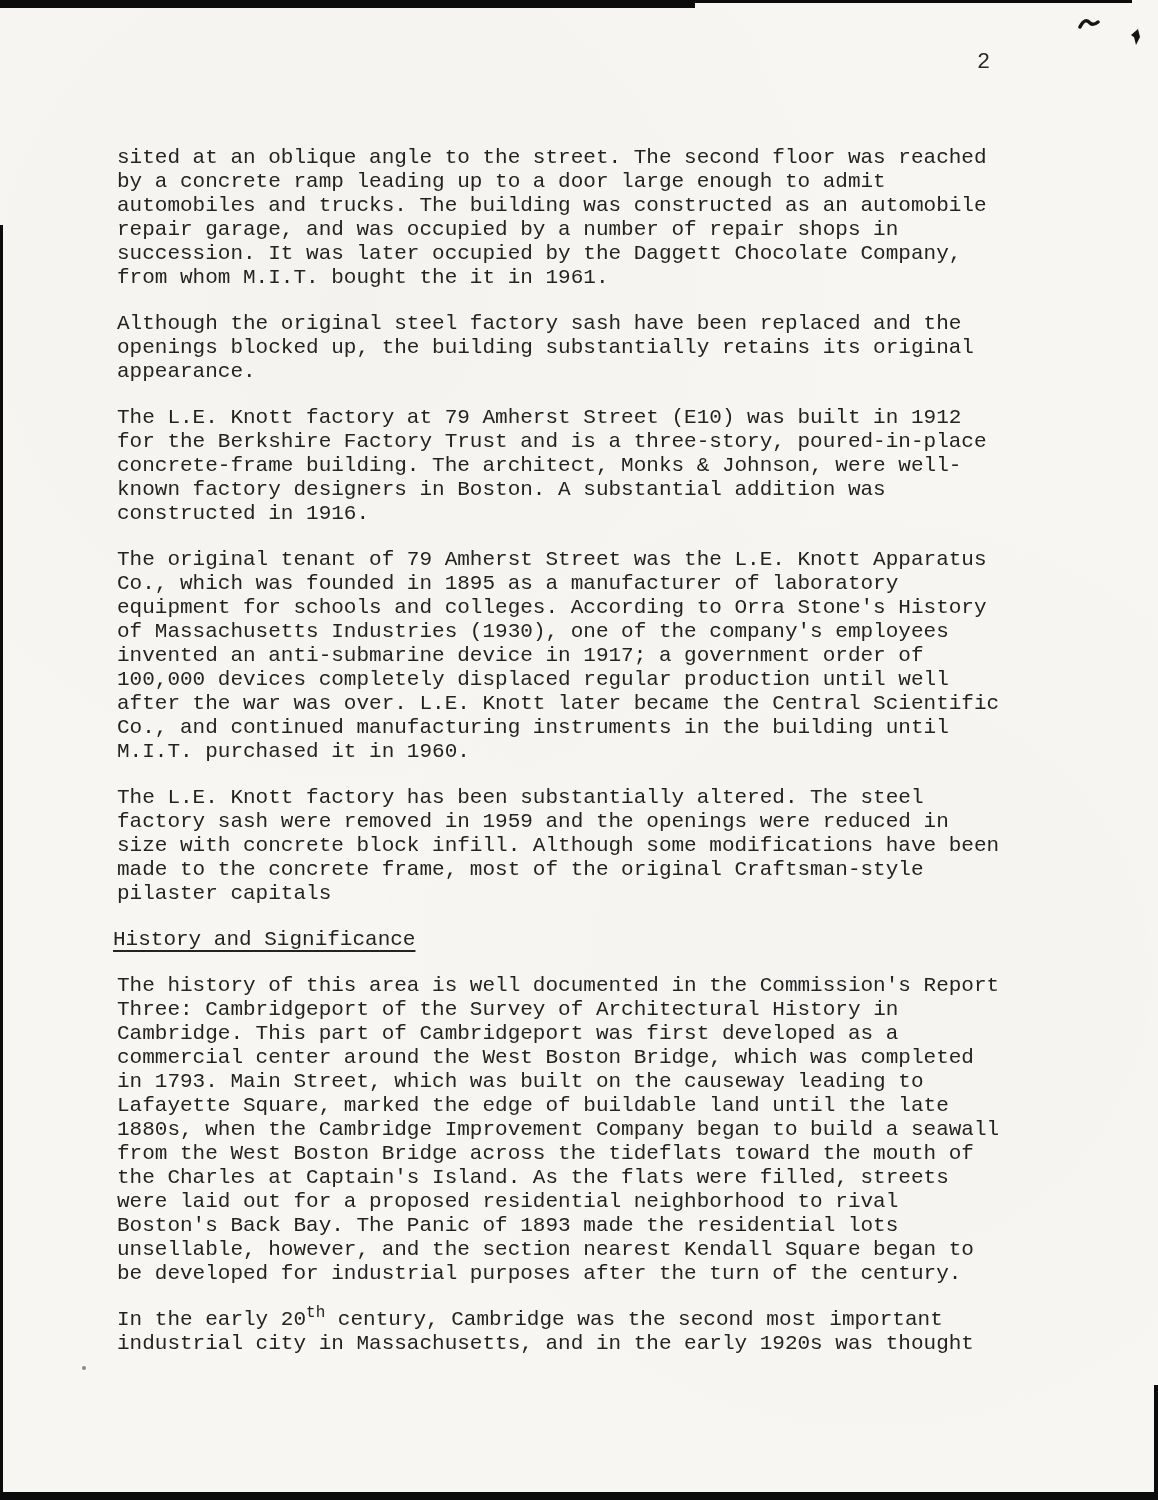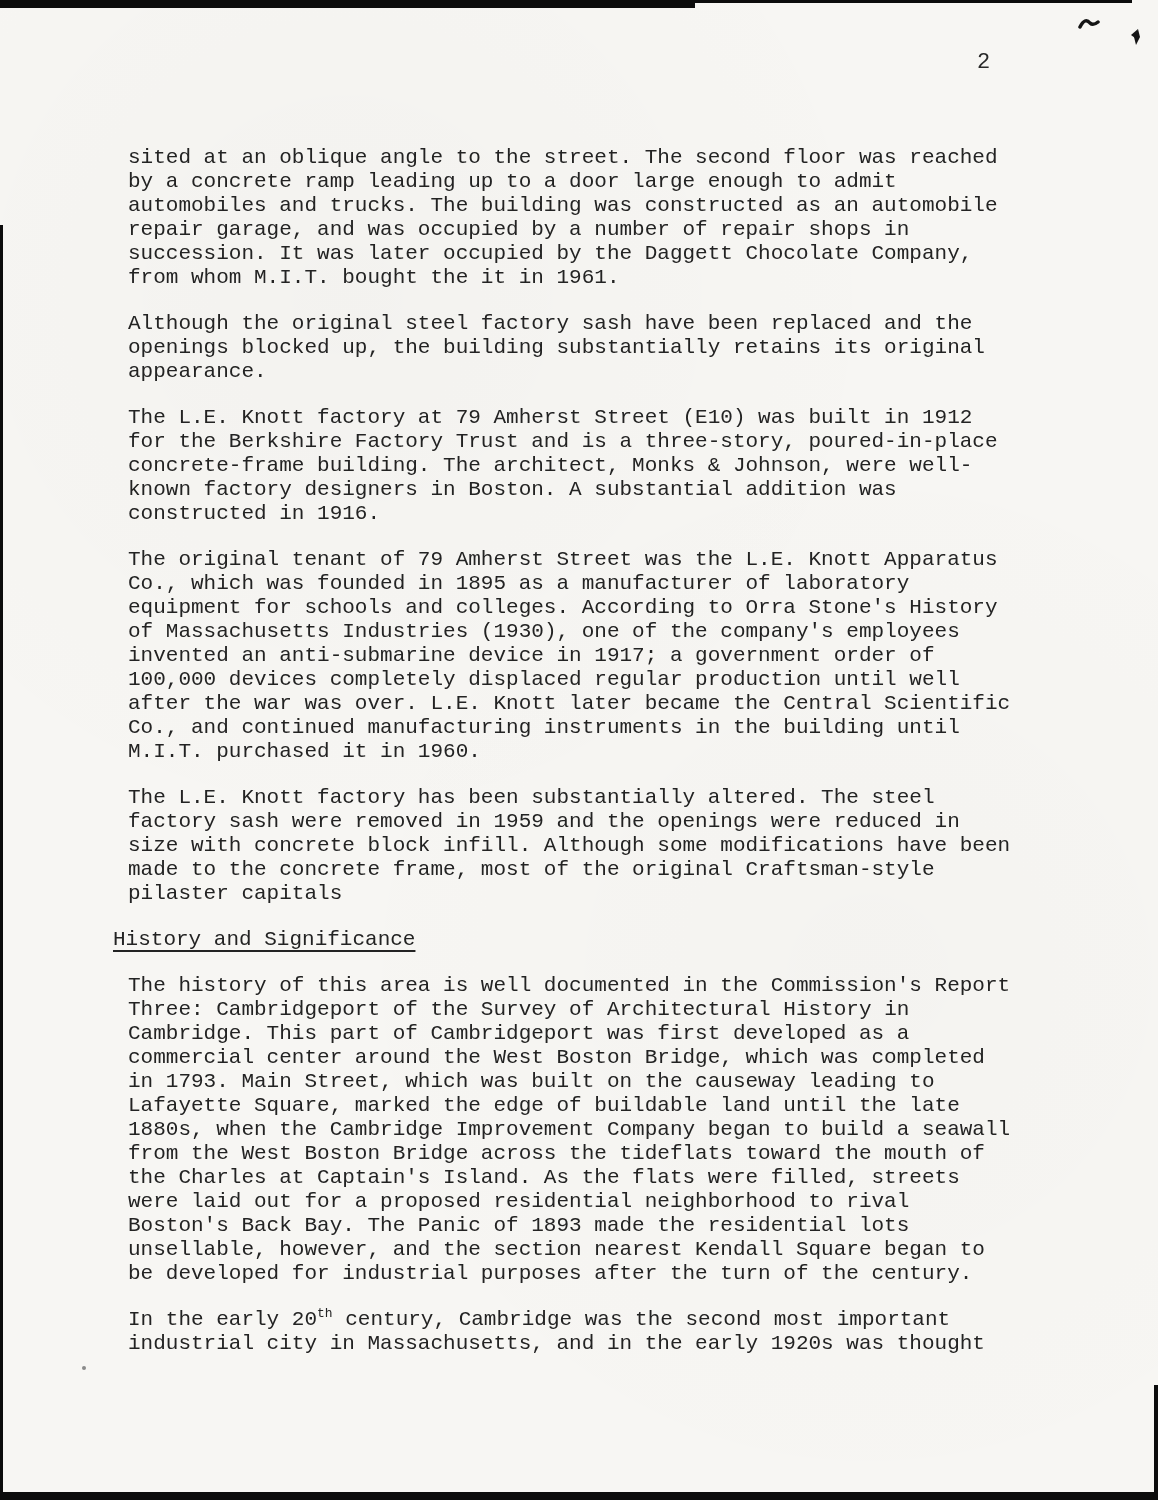--- a/index.html
+++ b/index.html
@@ -33,30 +33,30 @@
   }
   .pen-mark{position:absolute;}
   .pm1{left:1078px;top:16px;}
   .pm2{left:1128px;top:28px;}
 
   .doc-body{
     position:absolute;left:113px;top:146px;width:930px;
     font-size:21px;line-height:24px;color:#232323;
     white-space:pre;
   }
-  .para{margin:0 0 22px 15px;}
+  .para{margin:0 0 22px 4px;}
   .heading{margin:20px 0 22px 0;}
   .heading .line span{
     text-decoration:underline;
     text-underline-offset:5px;
     text-decoration-thickness:1.5px;
   }
   .line{height:24px;}
   .it{}
-  .sup{font-size:13px;vertical-align:super;line-height:0;}
+  .sup{font-size:16px;vertical-align:super;line-height:0;}
 </style>
 </head>
 <body>
 
 <div class="scan">
 
   <div class="artifact a-top1"></div>
   <div class="artifact a-top2"></div>
   <div class="artifact a-left"></div>
   <div class="artifact a-bottom"></div>

